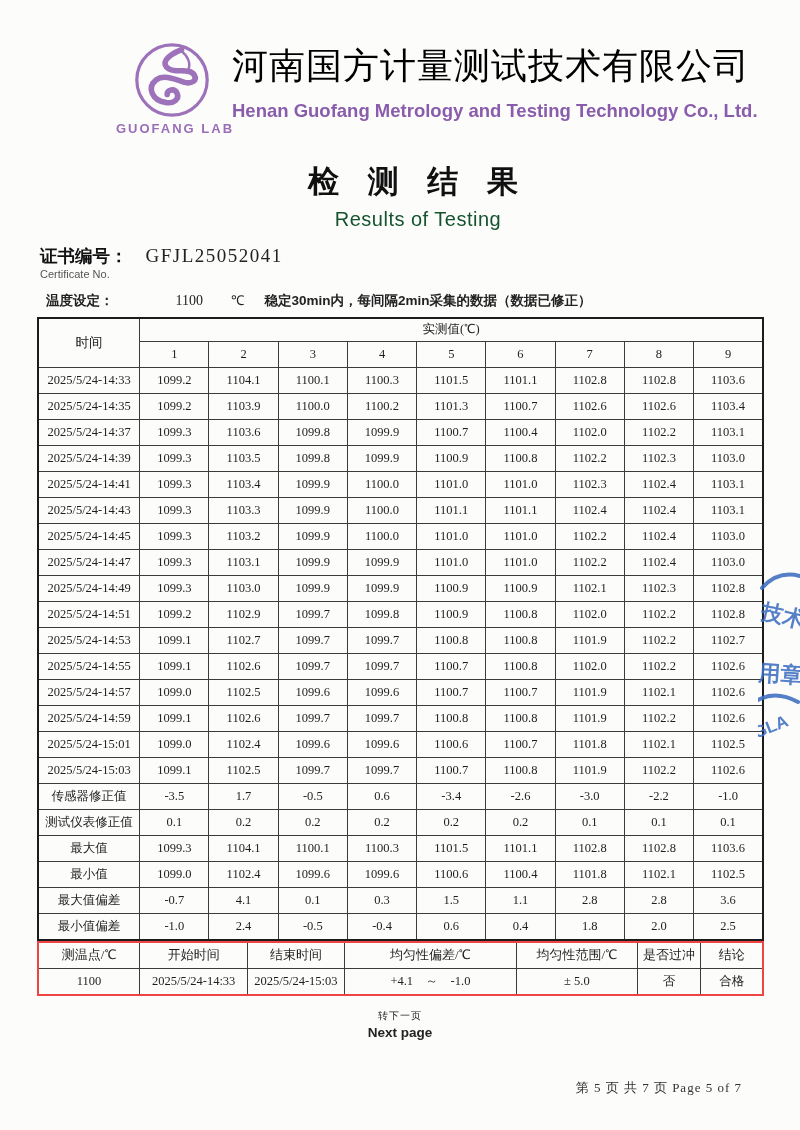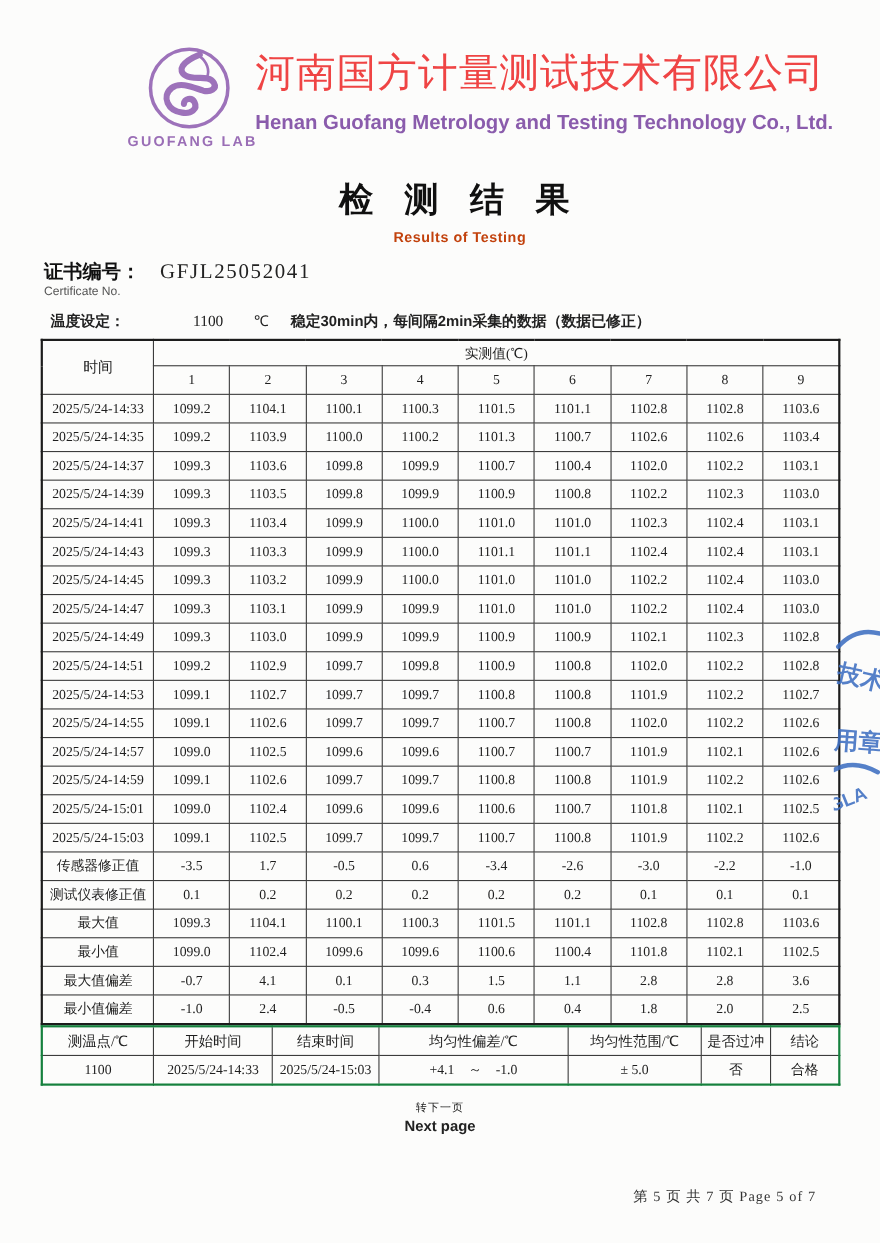--- a/index.html
+++ b/index.html
@@ -8,46 +8,46 @@
     background:#fcfcfb; overflow:hidden;
     font-family:"Liberation Sans", sans-serif; color:#2b2b2b;
     box-shadow:0 0 6px rgba(0,0,0,.25);
   }
   
   .letterhead { display:flex; align-items:flex-start; padding:40px 0 0 116px; }
   .logo-block { width:112px; text-align:center; flex:0 0 auto; }
   .logo-svg { width:80px; height:80px; display:block; margin:0 auto; }
   .logo-text { font-size:13px; font-weight:600; letter-spacing:2px; color:#9a6eb6; margin-top:1px; white-space:nowrap;text-align:center; }
   .company { margin-left:4px; padding-top:2px; }
-  .company-cn { font-family:"Liberation Serif", serif; font-size:36px; color:#ef4444; letter-spacing:1px; white-space:nowrap; }
+  .company-cn { font-family:"Liberation Serif", serif; font-size:36px; color:#000000; letter-spacing:1px; white-space:nowrap; }
   .company-en { font-size:18.5px; font-weight:bold; color:#8a5cac; margin-top:9px; white-space:nowrap; }
   
   .title-block { text-align:center; margin-top:25px;padding-left:36px; }
   .title-cn { font-size:31px; font-weight:bold; color:#101010; letter-spacing:10px; }
-  .title-en { font-size:13px; font-weight:bold; color:#c2410c; margin-top:5px; letter-spacing:0.5px; }
+  .title-en { font-size:20px; font-weight:normal; color:#14532d; margin-top:5px; letter-spacing:0.5px; }
   
   .cert-row { margin:15px 0 0 40px; line-height:1; }
   .cert-label { font-size:17.5px; font-weight:bold; color:#111; }
   .cert-number { font-family:"Liberation Serif", serif; font-size:19px; color:#222; letter-spacing:1.5px; margin-left:18px; }
   .cert-label-en { font-size:11px; color:#555; margin-top:3px; }
   
   .setting-row { margin:11px 0 0 46px; font-size:13.5px; color:#222; white-space:nowrap; }
   .setting-label { font-weight:600; }
   .setting-value { display:inline-block; margin-left:62px; font-family:"Liberation Serif", serif; font-size:14px; }
   .setting-unit { display:inline-block; margin-left:28px; }
   .setting-desc { display:inline-block; margin-left:20px;font-weight:bold; }
   
   table { border-collapse:collapse; table-layout:fixed; width:727px; margin-left:37px;
           font-family:"Liberation Serif", serif; font-size:12.5px; color:#1e1e1e; }
   .main-table { margin-top:7px; border:2px solid #1c1c1c; }
   .main-table td { border:1px solid #3c3c3c; text-align:center; height:25px; padding:0 1px; overflow:hidden; white-space:nowrap; }
   .main-table thead tr:first-child td { height:22px; }
   .main-table .time-head { font-size:13.5px; }
   .main-table .label-cell { font-size:12.5px; }
-  .result-table { border:2px solid #15803d; border-top-width:2px; }
+  .result-table { border:2px solid #ef4444; border-top-width:2px; }
   .result-table td { border:1px solid #3c3c3c; text-align:center; height:25px; padding:0 1px; overflow:hidden; white-space:nowrap; }
   .result-table .rhead td { font-size:13px; }
   
   .nextpage { text-align:center; margin-top:13px; }
   .nextpage-cn { font-size:10px; color:#222; letter-spacing:1px; }
   .nextpage-en { font-size:13.5px; font-weight:bold; color:#222; margin-top:2px; }
   .footer-page { position:absolute; right:58px; bottom:33px; font-size:13px; color:#333;
                  font-family:Liberation Serif, serif; letter-spacing:1px; }
   
   .stamp { position:absolute; top:552px; right:0; width:42px; height:200px; pointer-events:none; opacity:.88; }

